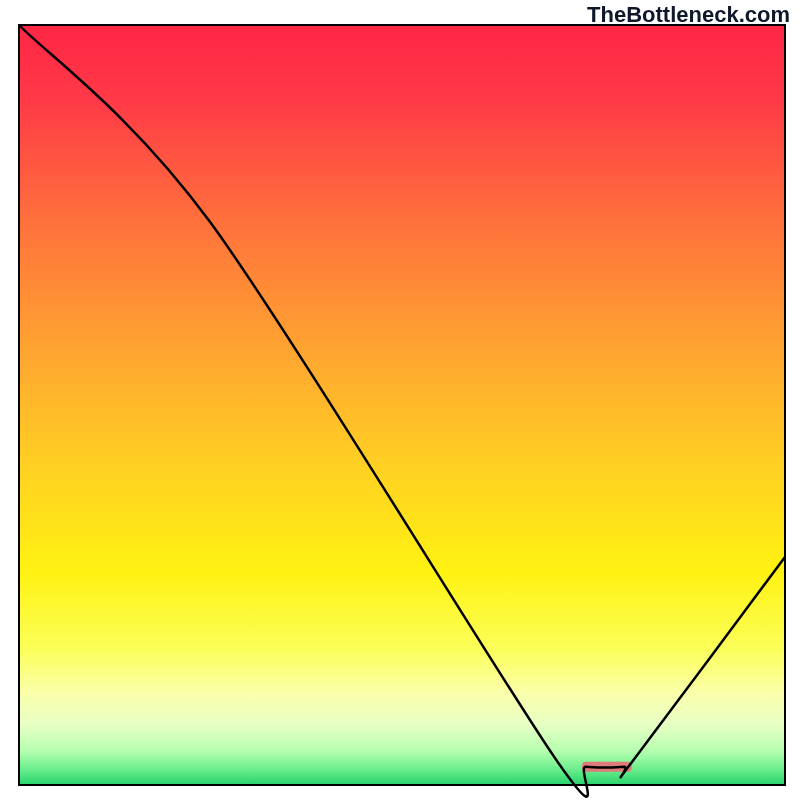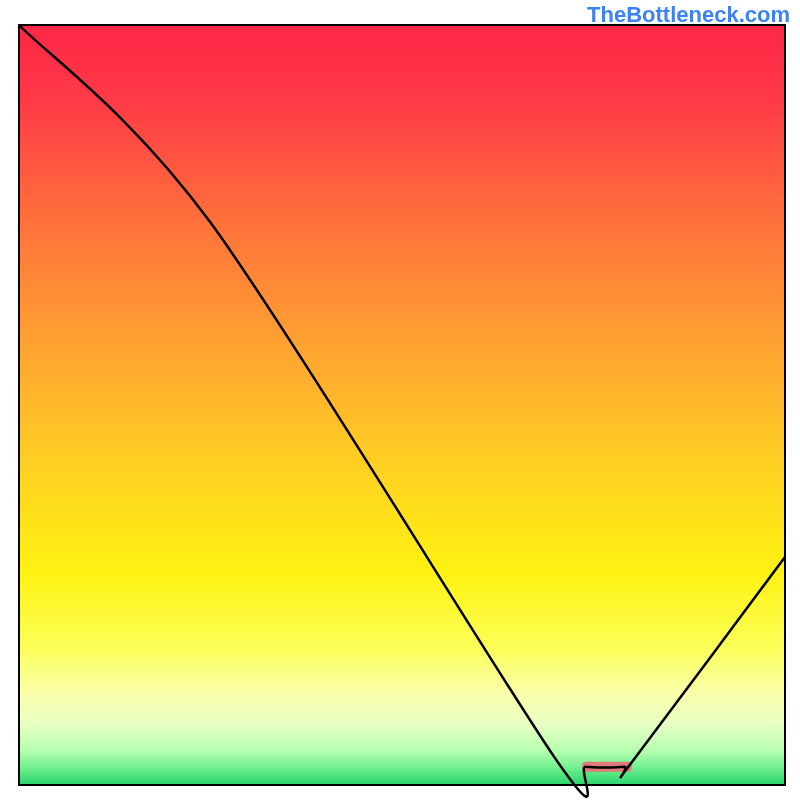--- a/index.html
+++ b/index.html
@@ -5,21 +5,21 @@
   * { margin: 0; padding: 0; box-sizing: border-box; }
   html, body { width: 800px; height: 800px; overflow: hidden; background: #fff; }
   .container { position: relative; width: 800px; height: 800px; }
   .watermark {
     position: absolute;
     top: 2px;
     right: 10px;
     font-family: Arial, sans-serif;
     font-size: 22px;
     font-weight: bold;
-    color: #3b82f6;
+    color: #0f172a;
     z-index: 10;
   }
   svg { display: block; }
 </style>
 </head>
 <body>
 
 <div class="container">
   <div class="watermark">TheBottleneck.com</div>
   <svg id="chart-svg" width="800" height="800">

